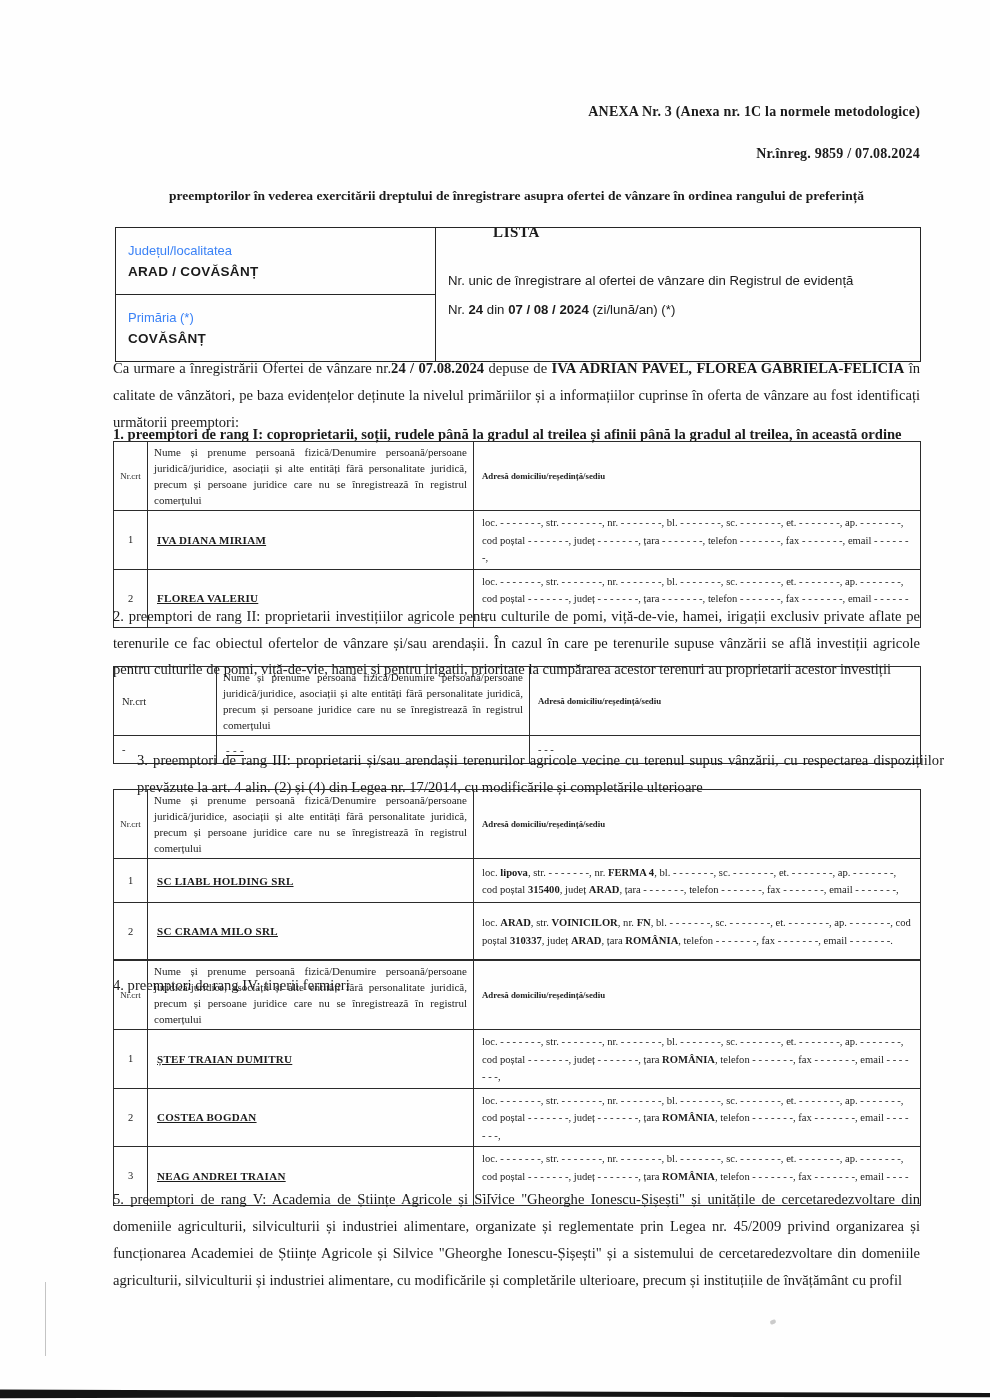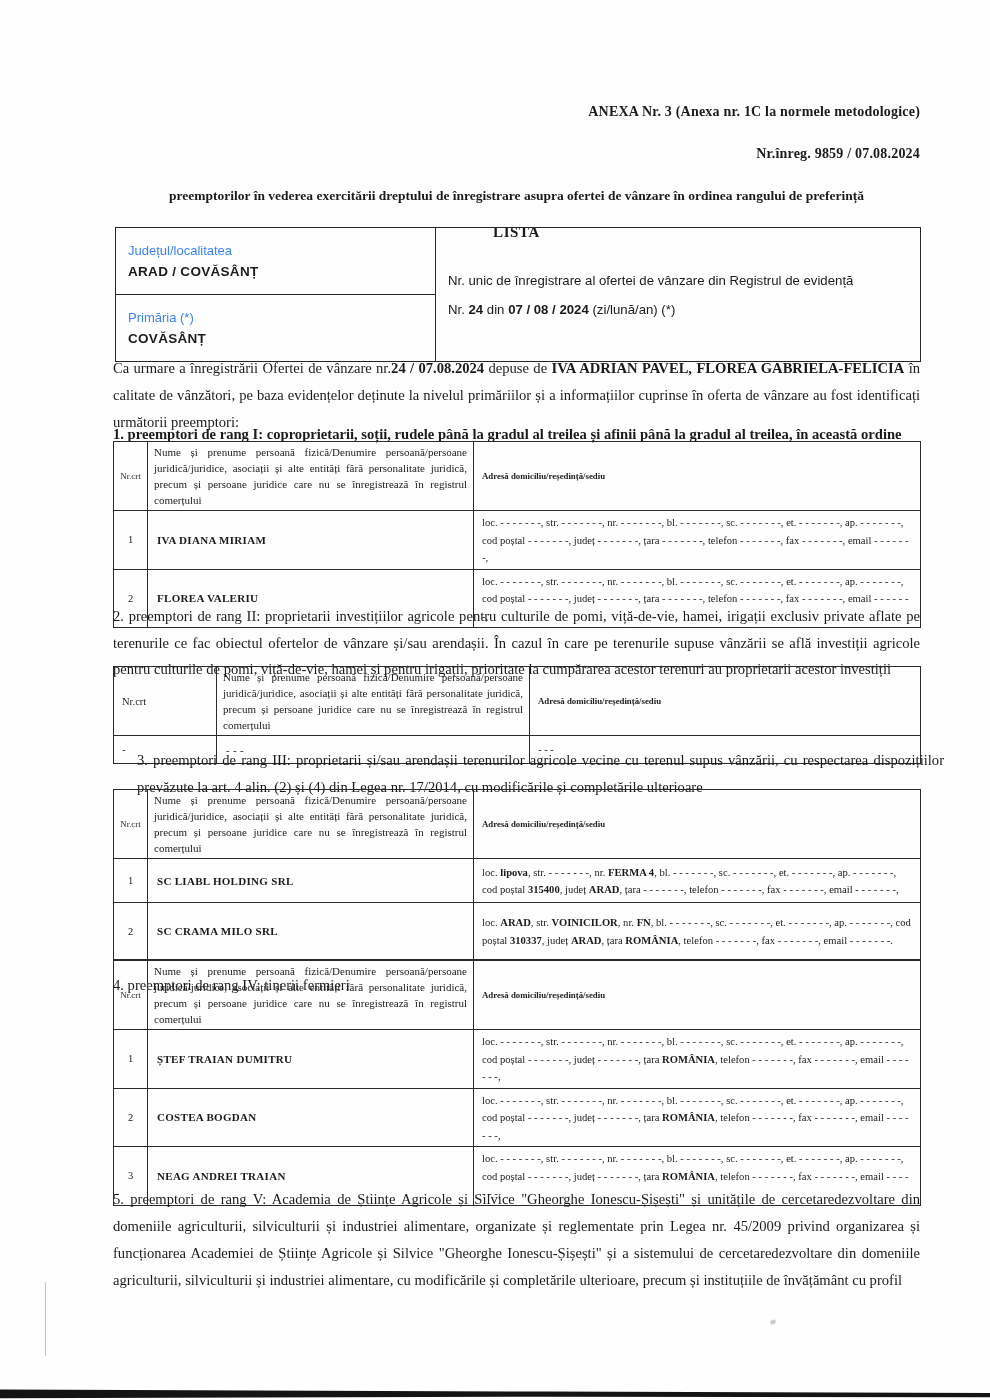--- a/index.html
+++ b/index.html
@@ -36,21 +36,21 @@
   table.t {
     border-collapse:collapse; table-layout:fixed; width:807px;
     font-family:"Liberation Serif","DejaVu Serif",serif;
   }
   table.t td { border:1.5px solid #2b2b2b; vertical-align:middle; overflow:hidden; }
   td.th-nr { font-size:8.8px; text-align:center; padding:1px 2px; }
   td.th-nr2 { font-size:10.5px; text-align:left; padding:2px 8px; }
   td.th-txt { font-size:11px; line-height:16px; padding:2px 6px; text-align:justify; color:#222; }
   td.th-adr { font-size:8.8px; padding:2px 8px; color:#222;font-weight:bold; }
   td.c-nr { font-size:10.5px; text-align:center; }
-  td.c-name { font-size:11px; font-weight:bold; padding:2px 9px; letter-spacing:0.3px; }
+  td.c-name { font-size:11px; font-weight:bold; padding:2px 9px; letter-spacing:0.3px;text-decoration:underline; }
   td.c-addr { font-size:10.6px; line-height:17.5px; padding:3px 8px 2px 8px; vertical-align:top; }
 
   
   .scan-vline { left:45px; top:1282px; width:1px; height:74px; background:#c4c4c4; }
   .scan-speck { left:770px; top:1320px; width:6px; height:4px; background:#b5b5b5;
                 transform:rotate(-25deg); border-radius:2px; opacity:0.7; }
   .scan-band { left:0; top:1388px; width:990px; height:12px; background:#141414;
                clip-path:polygon(0 12%, 55% 30%, 100% 42%, 100% 78%, 55% 72%, 0 85%); }
 </style>
 </head>

